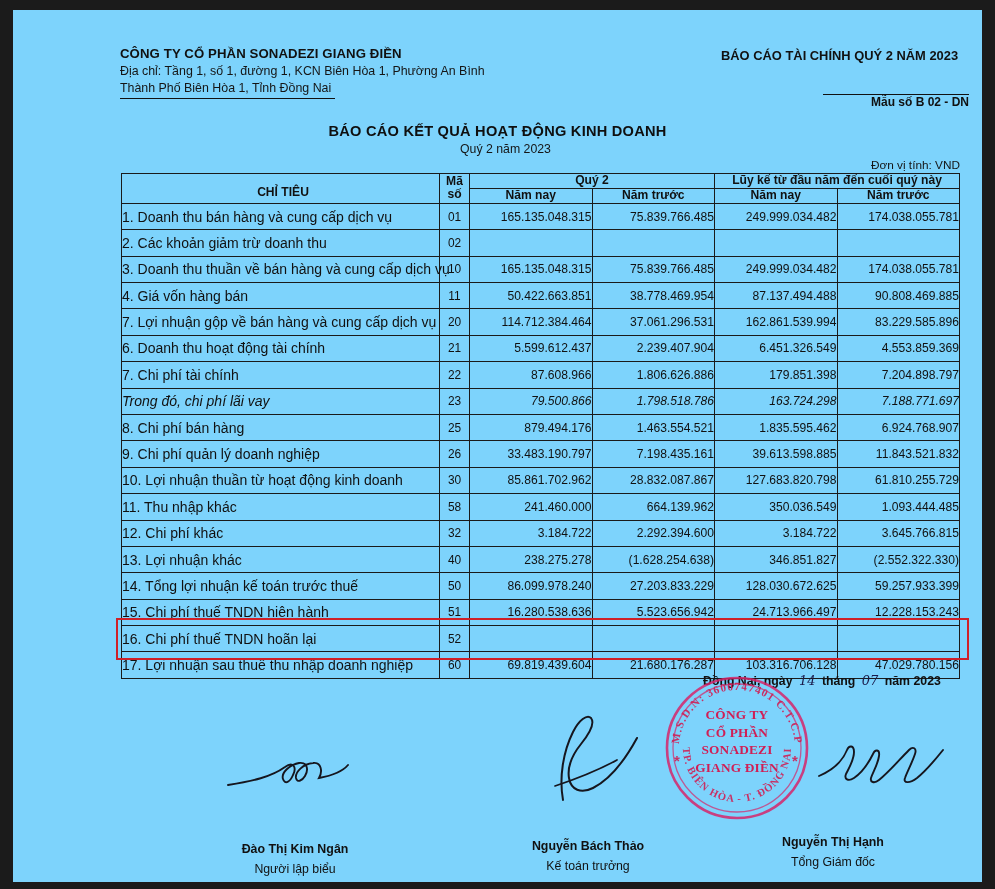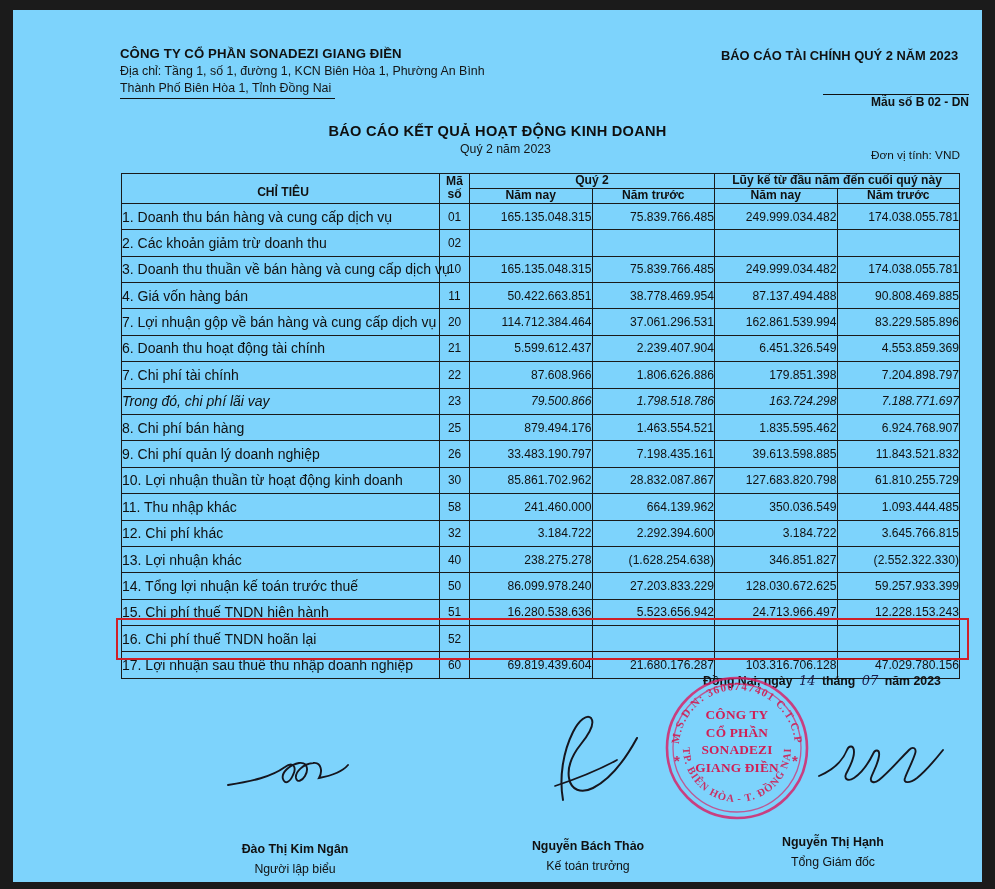--- a/index.html
+++ b/index.html
@@ -96,21 +96,21 @@
     color: #0f0f0f;
   }
   .doc-title .t2 {
     font-size: 12.3px;
     margin-top: 3px;
     color: #151515;
     padding-left: 16px;
   }
   .unit {
     position: absolute;
-    top: 138px;
+    top: 148px;
     right: 22px;
     font-size: 11.8px;
     color: #151515;
   }
 
   
   #tbl {
     position: absolute;
     left: 108px;
     top: 163px;

